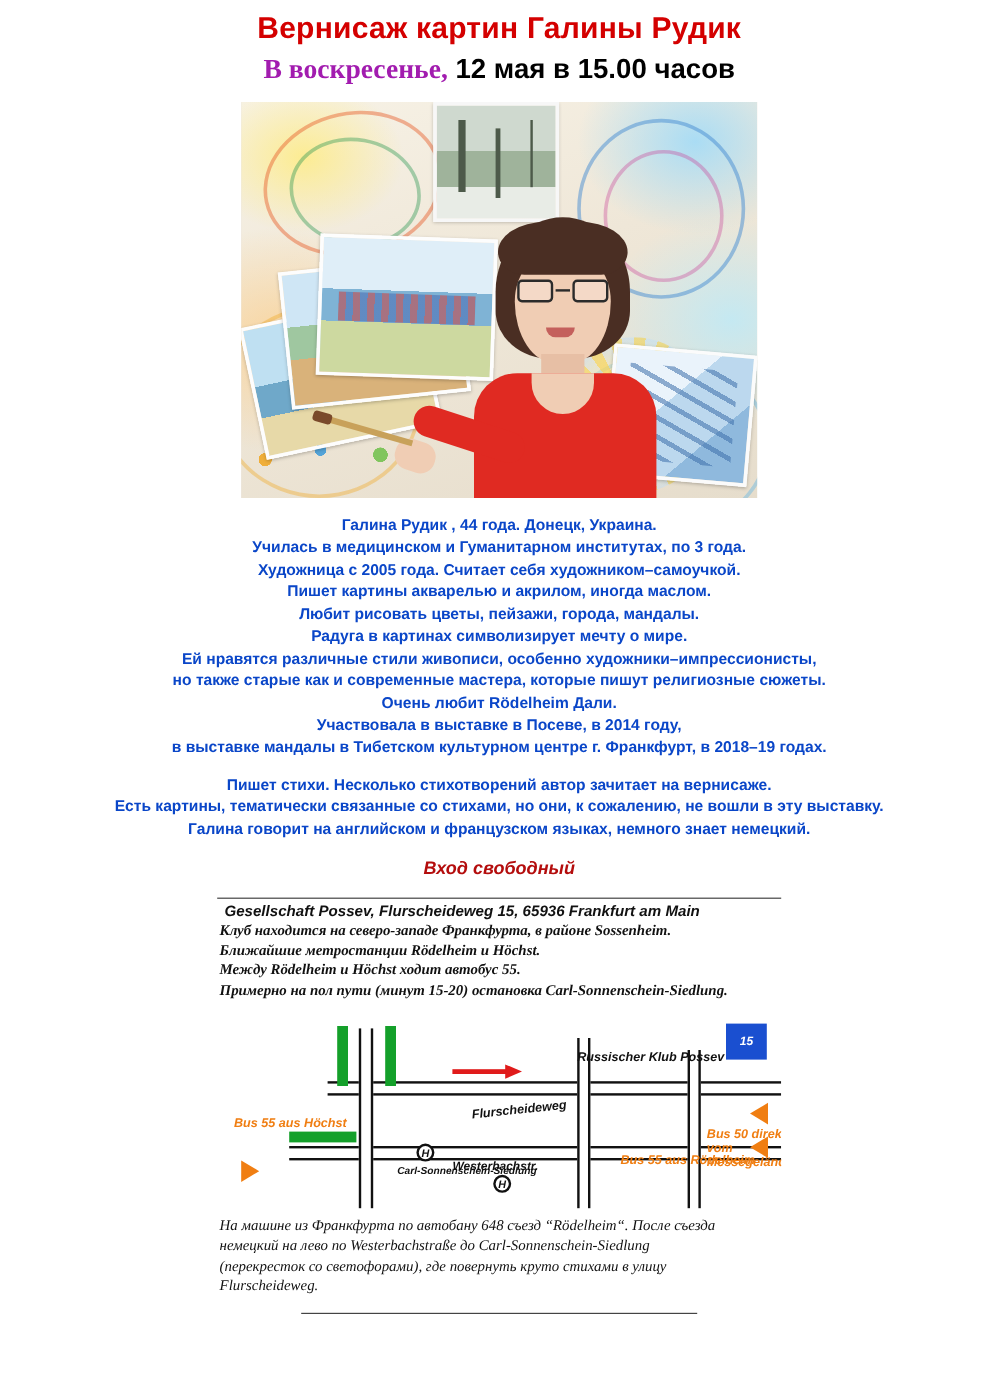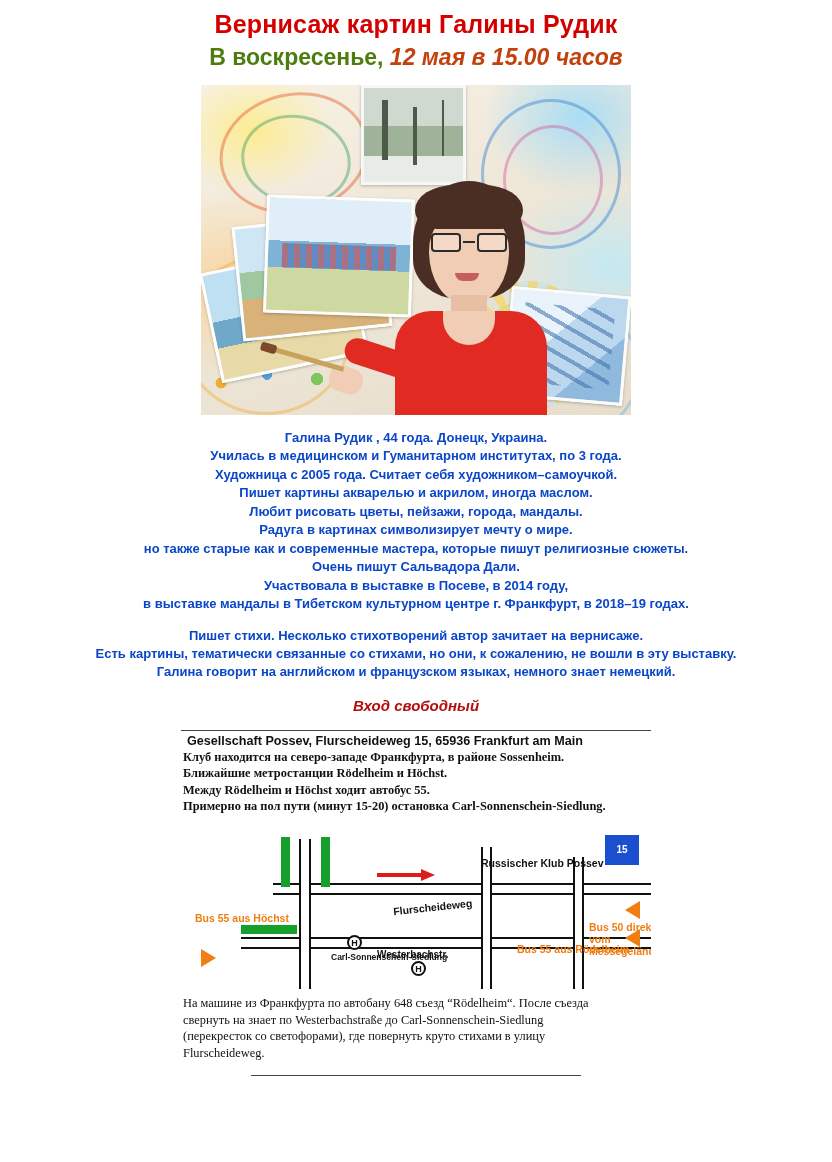--- a/index.html
+++ b/index.html
@@ -25,22 +25,22 @@
     font-size: 25px;
     margin-top: 10px;
     letter-spacing: 0.2px;
   }
   .subtitle {
     text-align: center;
     font-weight: bold;
     font-size: 23px;
     margin-top: 5px;
   }
-  .subtitle .green { color: #4d7c0f; }
-  .subtitle .red { color: #c2410c; font-style: italic; }
+  .subtitle .green { color: #a21caf; font-family: Liberation Serif, serif; }
+  .subtitle .red { color: #000000; }
 
   
   .photo-wrap {
     width: 430px;
     height: 330px;
     margin: 14px auto 0;
     position: relative;
     overflow: hidden;
     background: #e9e4dc;
   }
@@ -219,20 +219,21 @@
     font-style: italic;
     font-size: 15px;
   }
 
   
   .addr-block {
     width: 470px;
     margin: 16px auto 0;
     font-family: "Liberation Serif", serif;
     color: #111;
+    font-style: italic;
   }
   .addr-rule { border-top: 1px solid #444; }
   .addr-head {
     font-family: "Liberation Sans", sans-serif;
     font-weight: bold;
     font-size: 12.6px;
     padding: 3px 0 1px 6px;
   }
   .addr-lines { font-size: 12.4px; line-height: 1.33; font-weight: bold; padding-left: 2px; }
   .addr-lines div { white-space: nowrap; }
@@ -342,22 +343,23 @@
     </div>
   </div>
 
   <div class="desc">
     <p>Галина Рудик , 44 года. Донецк, Украина.</p>
     <p>Училась в медицинском и Гуманитарном институтах, по 3 года.</p>
     <p>Художница с 2005 года. Считает себя художником–самоучкой.</p>
     <p>Пишет картины акварелью и акрилом, иногда маслом.</p>
     <p>Любит рисовать цветы, пейзажи, города, мандалы.</p>
     <p>Радуга в картинах символизирует мечту о мире.</p>
+    <p>Ей нравятся различные стили живописи, особенно художники–импрессионисты,</p>
     <p>но также старые как и современные мастера, которые пишут религиозные сюжеты.</p>
-    <p>Очень пишут Сальвадора Дали.</p>
+    <p>Очень любит Rödelheim Дали.</p>
     <p>Участвовала в выставке в Посеве, в 2014 году,</p>
     <p>в выставке мандалы в Тибетском культурном центре г. Франкфурт, в 2018–19 годах.</p>
     <div class="gap"></div>
     <p>Пишет стихи. Несколько стихотворений автор зачитает на вернисаже.</p>
     <p>Есть картины, тематически связанные со стихами, но они, к сожалению, не вошли в эту выставку.</p>
     <p>Галина говорит на английском и французском языках, немного знает немецкий.</p>
   </div>
 
   <div class="entry">Вход свободный</div>
 
@@ -391,20 +393,20 @@
       <div class="map-txt mt-flur">Flurscheideweg</div>
       <div class="map-txt mt-west">Westerbachstr.</div>
       <div class="map-txt mt-carl">Carl-Sonnenschein-Siedlung</div>
       <div class="bus-label bl1">Bus 55 aus Höchst</div>
       <div class="bus-label bl2">Bus 55 aus Rödelheim</div>
       <div class="bus-label bl3">Bus 50 direkt vom Messegelände</div>
     </div>
 
     <div class="addr-foot">
       <div>На машине из Франкфурта по автобану 648 съезд “Rödelheim“. После съезда</div>
-      <div>свернуть на знает по Westerbachstraße до Carl-Sonnenschein-Siedlung</div>
+      <div>немецкий на лево по Westerbachstraße до Carl-Sonnenschein-Siedlung</div>
       <div>(перекресток со светофорами), где повернуть круто стихами в улицу</div>
       <div>Flurscheideweg.</div>
     </div>
     <div class="bottom-rule"></div>
   </div>
 
 </div>
 
 </body></html>

